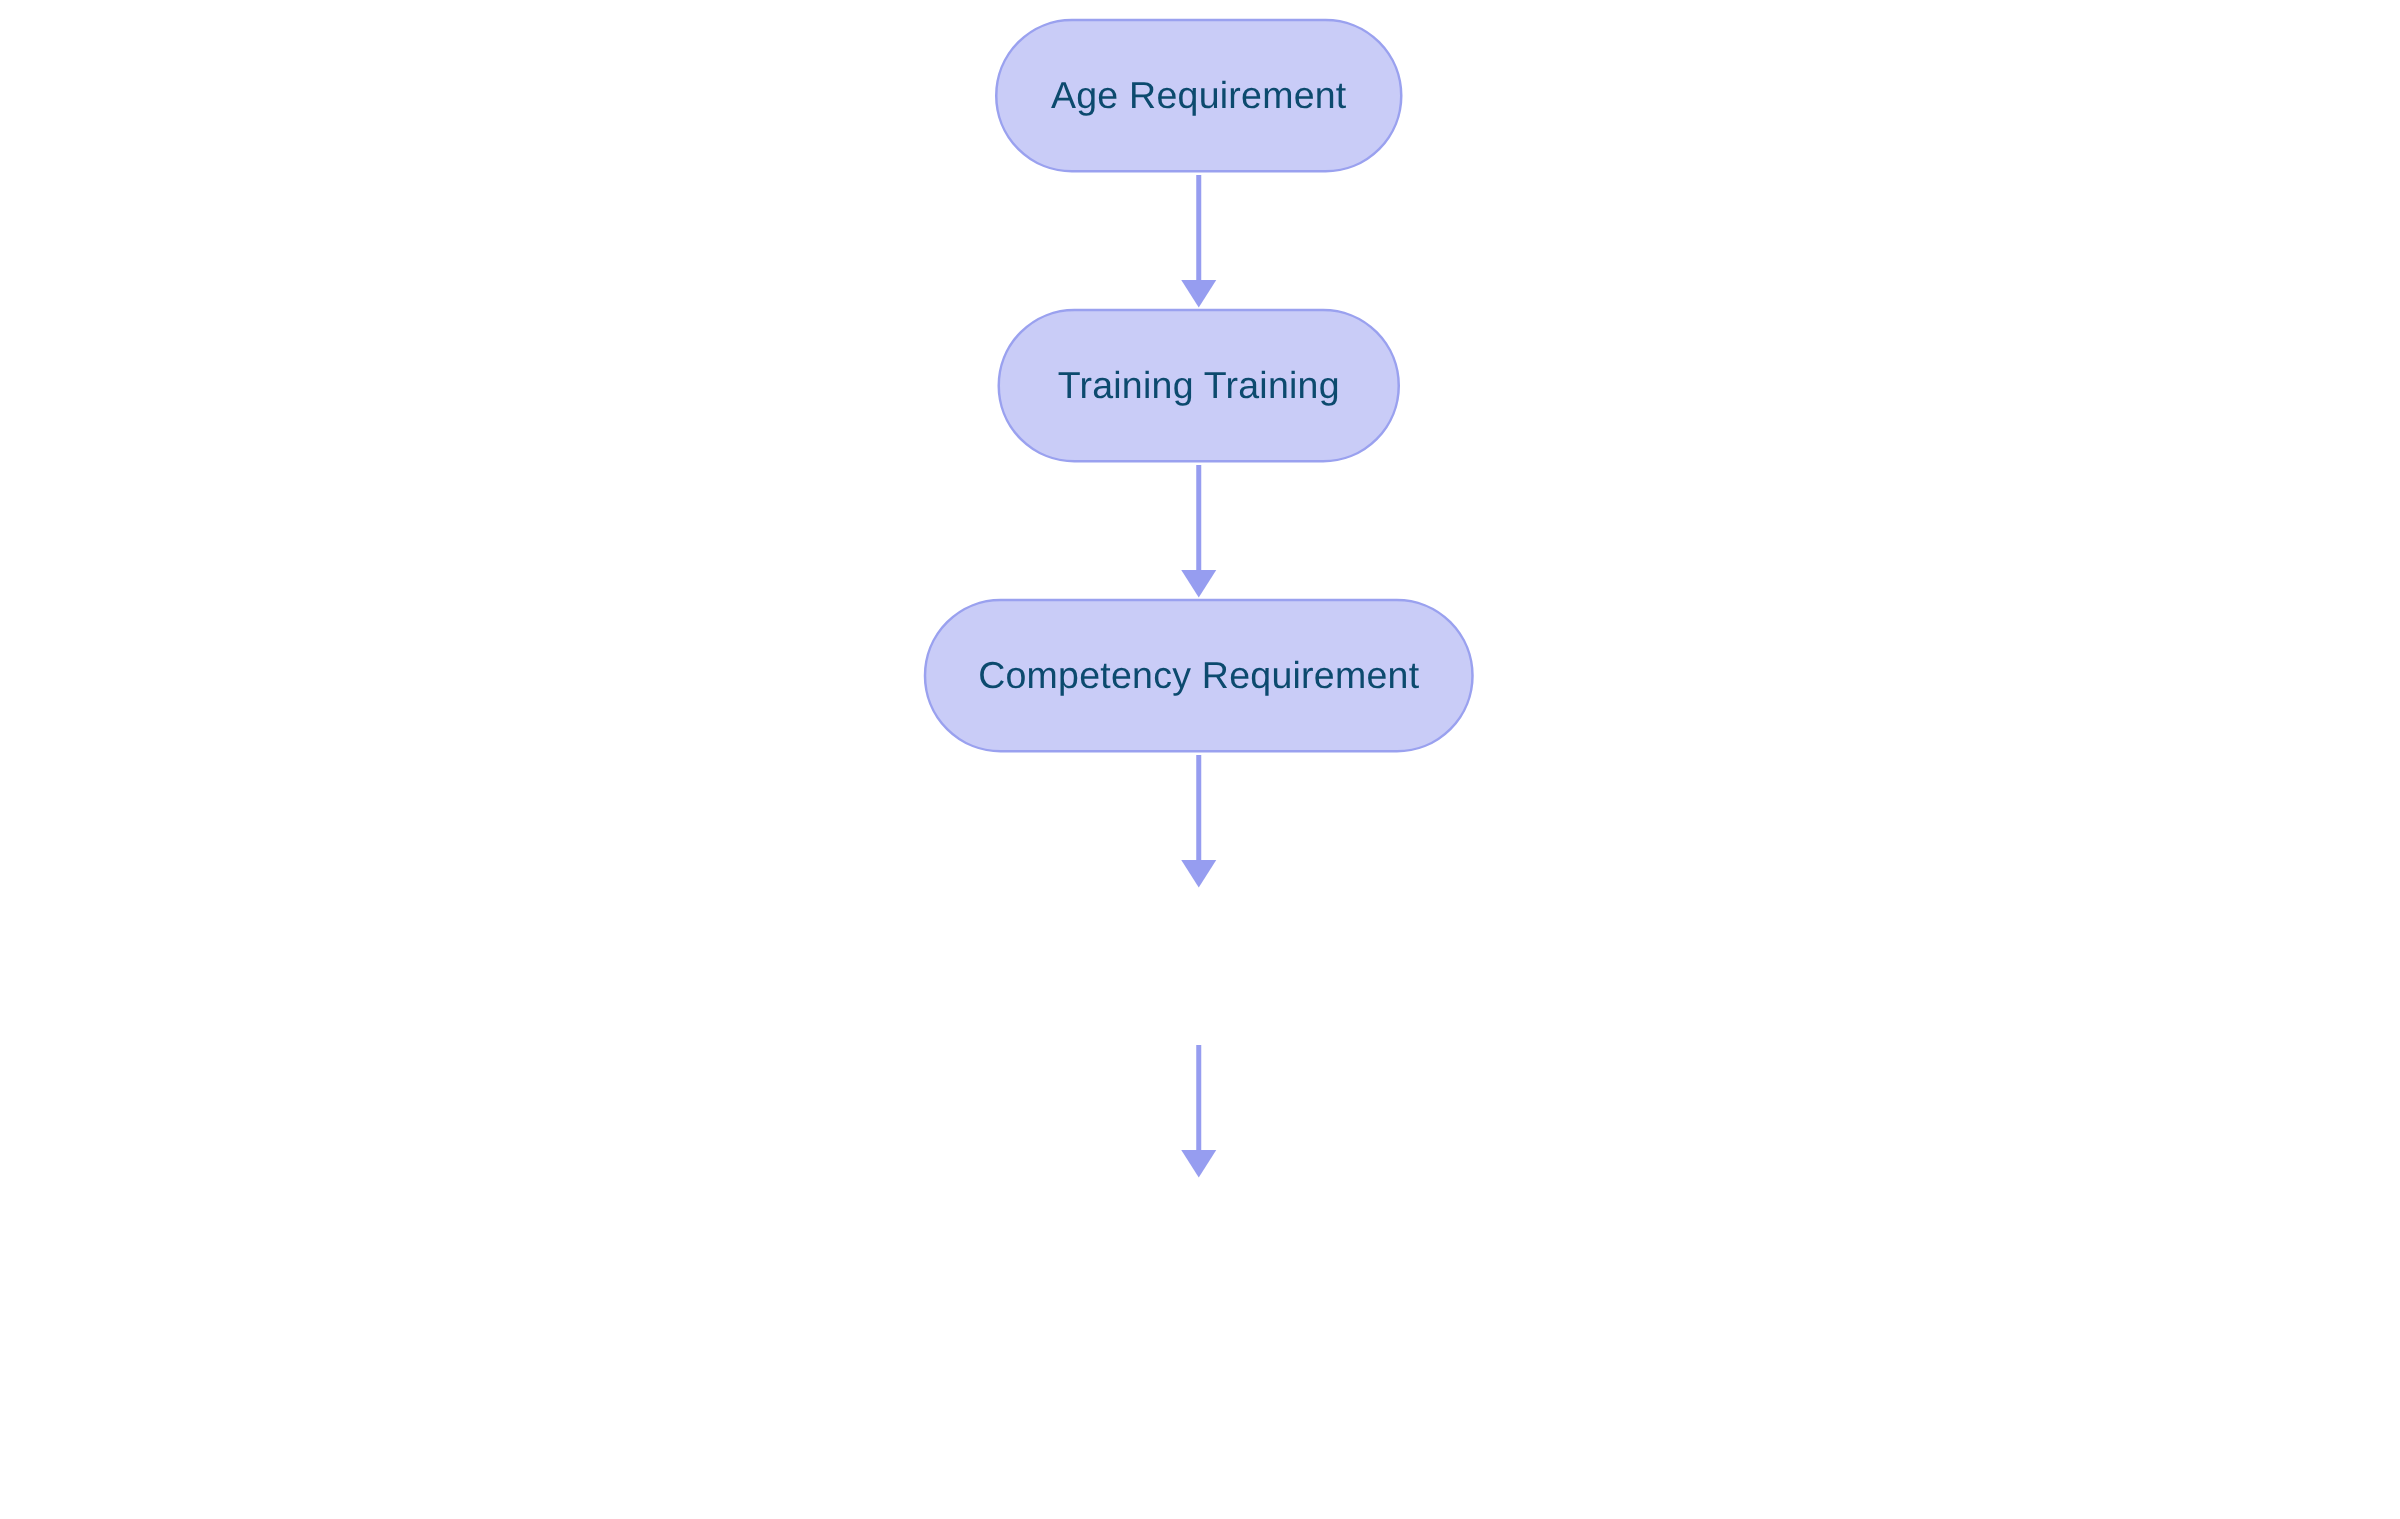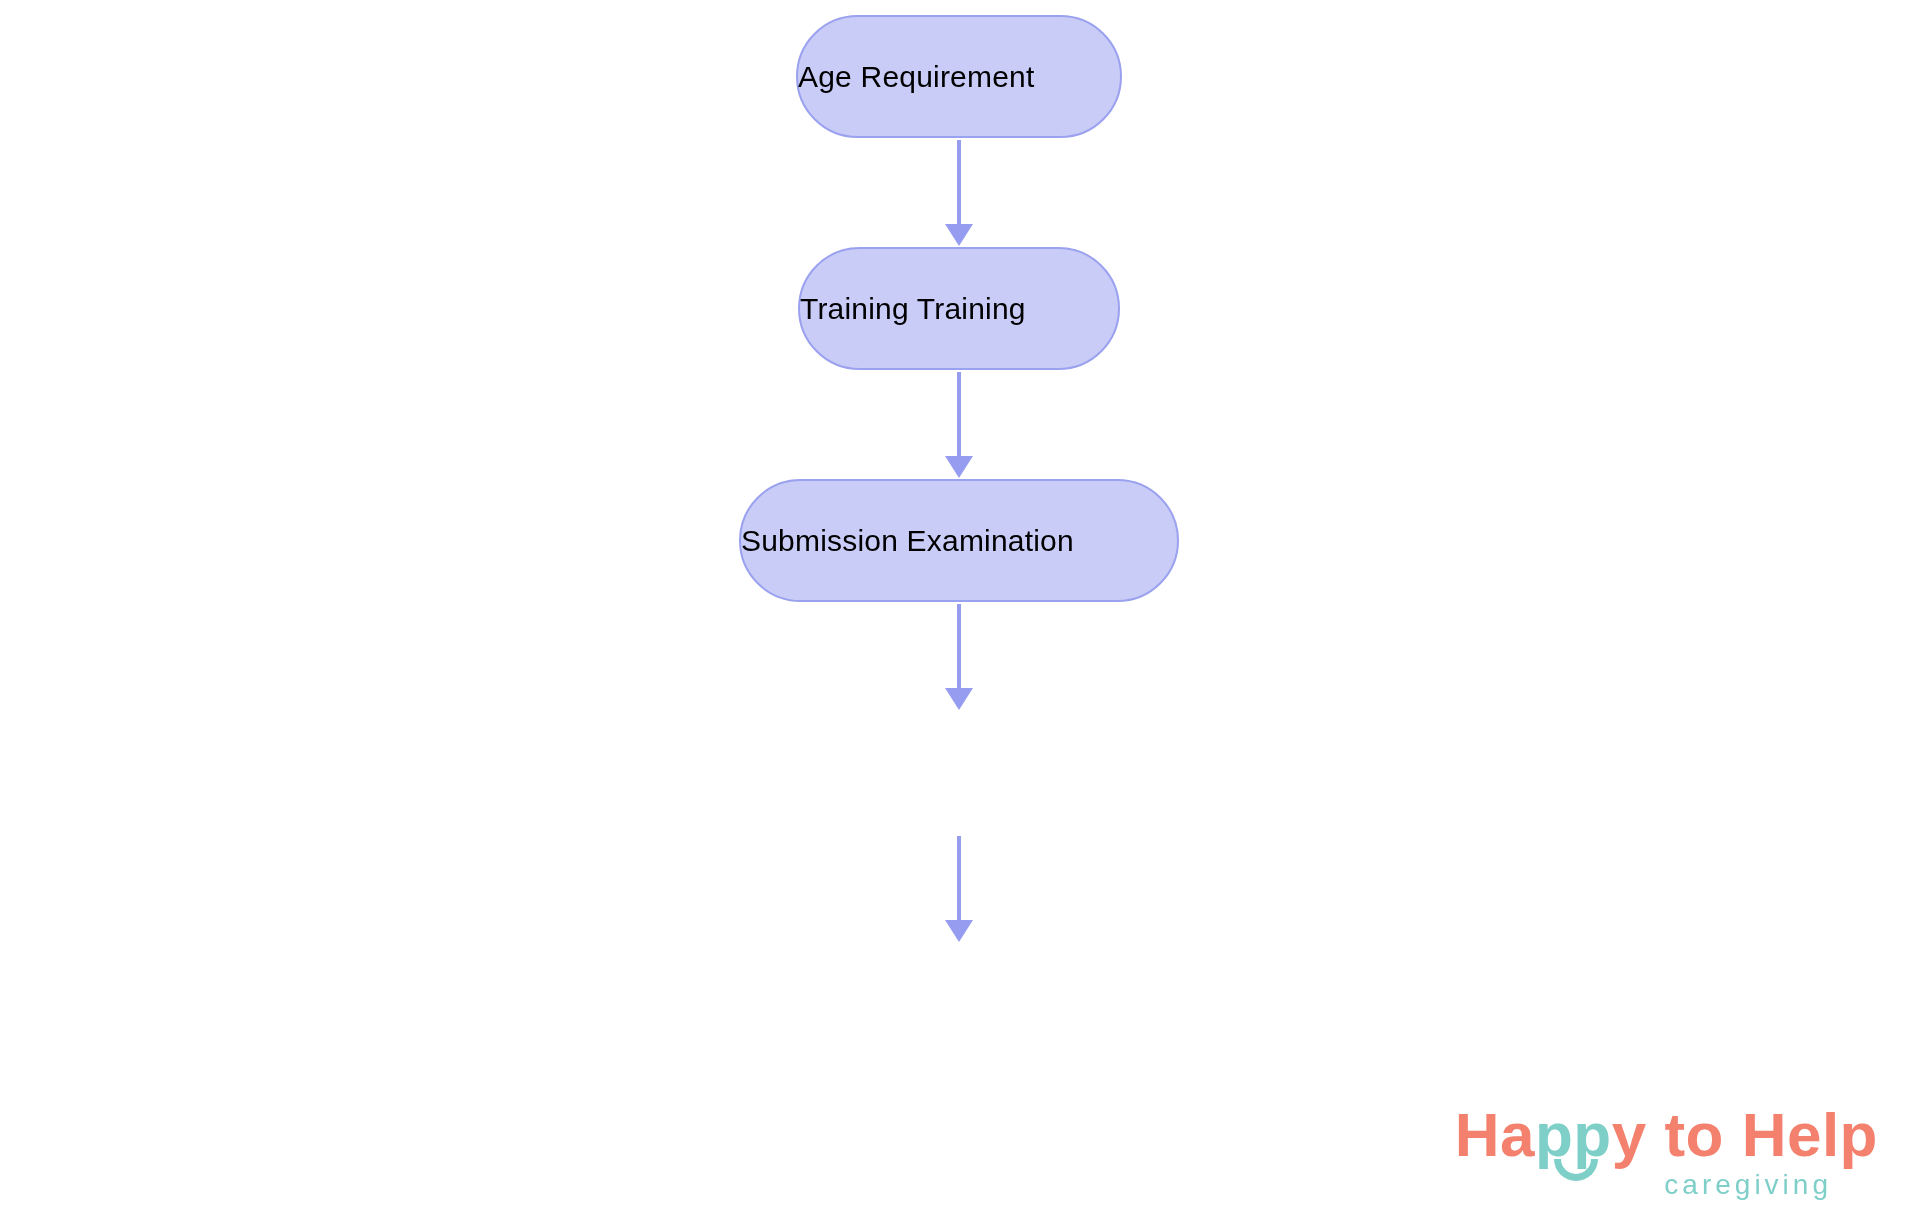--- a/index.html
+++ b/index.html
@@ -20,22 +20,22 @@
     position: absolute;
     left: 959px;
     transform: translateX(-50%);
     height: 123px;
     box-sizing: border-box;
     background: #c9ccf7;
     border: 2px solid #9aa1ef;
     border-radius: 62px;
     display: flex;
     align-items: center;
-    justify-content: flex-start;
-    color: #000000;
+    justify-content: center;
+    color: #0c4a6e;
     font-size: 30px;
     font-weight: 500;
     letter-spacing: 0.2px;
     white-space: nowrap;
   }
   .n1 { top: 15px;  width: 326px; }
   .n2 { top: 247px; width: 322px; }
   .n3 { top: 479px; width: 440px; }
   .n4 { top: 711px; width: 348px; }
   .n5 { top: 943px; width: 408px; }
@@ -128,33 +128,29 @@
   <div class="node n2">
     <span>Training Training</span>
   </div>
 
   <div class="arrow a2">
     <div class="shaft"></div>
     <div class="head"></div>
   </div>
 
   <div class="node n3">
-    <span>Submission Examination</span>
+    <span>Competency Requirement</span>
   </div>
 
   <div class="arrow a3">
     <div class="shaft"></div>
     <div class="head"></div>
   </div>
 
 
   <div class="arrow a4">
     <div class="shaft"></div>
     <div class="head"></div>
   </div>
 
 
-  <div class="logo">
-    <div class="wordmark"><span class="coral">Ha</span><span class="pp-wrap teal"><span>pp</span><span class="smile"></span></span><span class="coral">y to Help</span></div>
-    <div class="tagline">caregiving</div>
-  </div>
 
 </div>
 
 </body></html>

